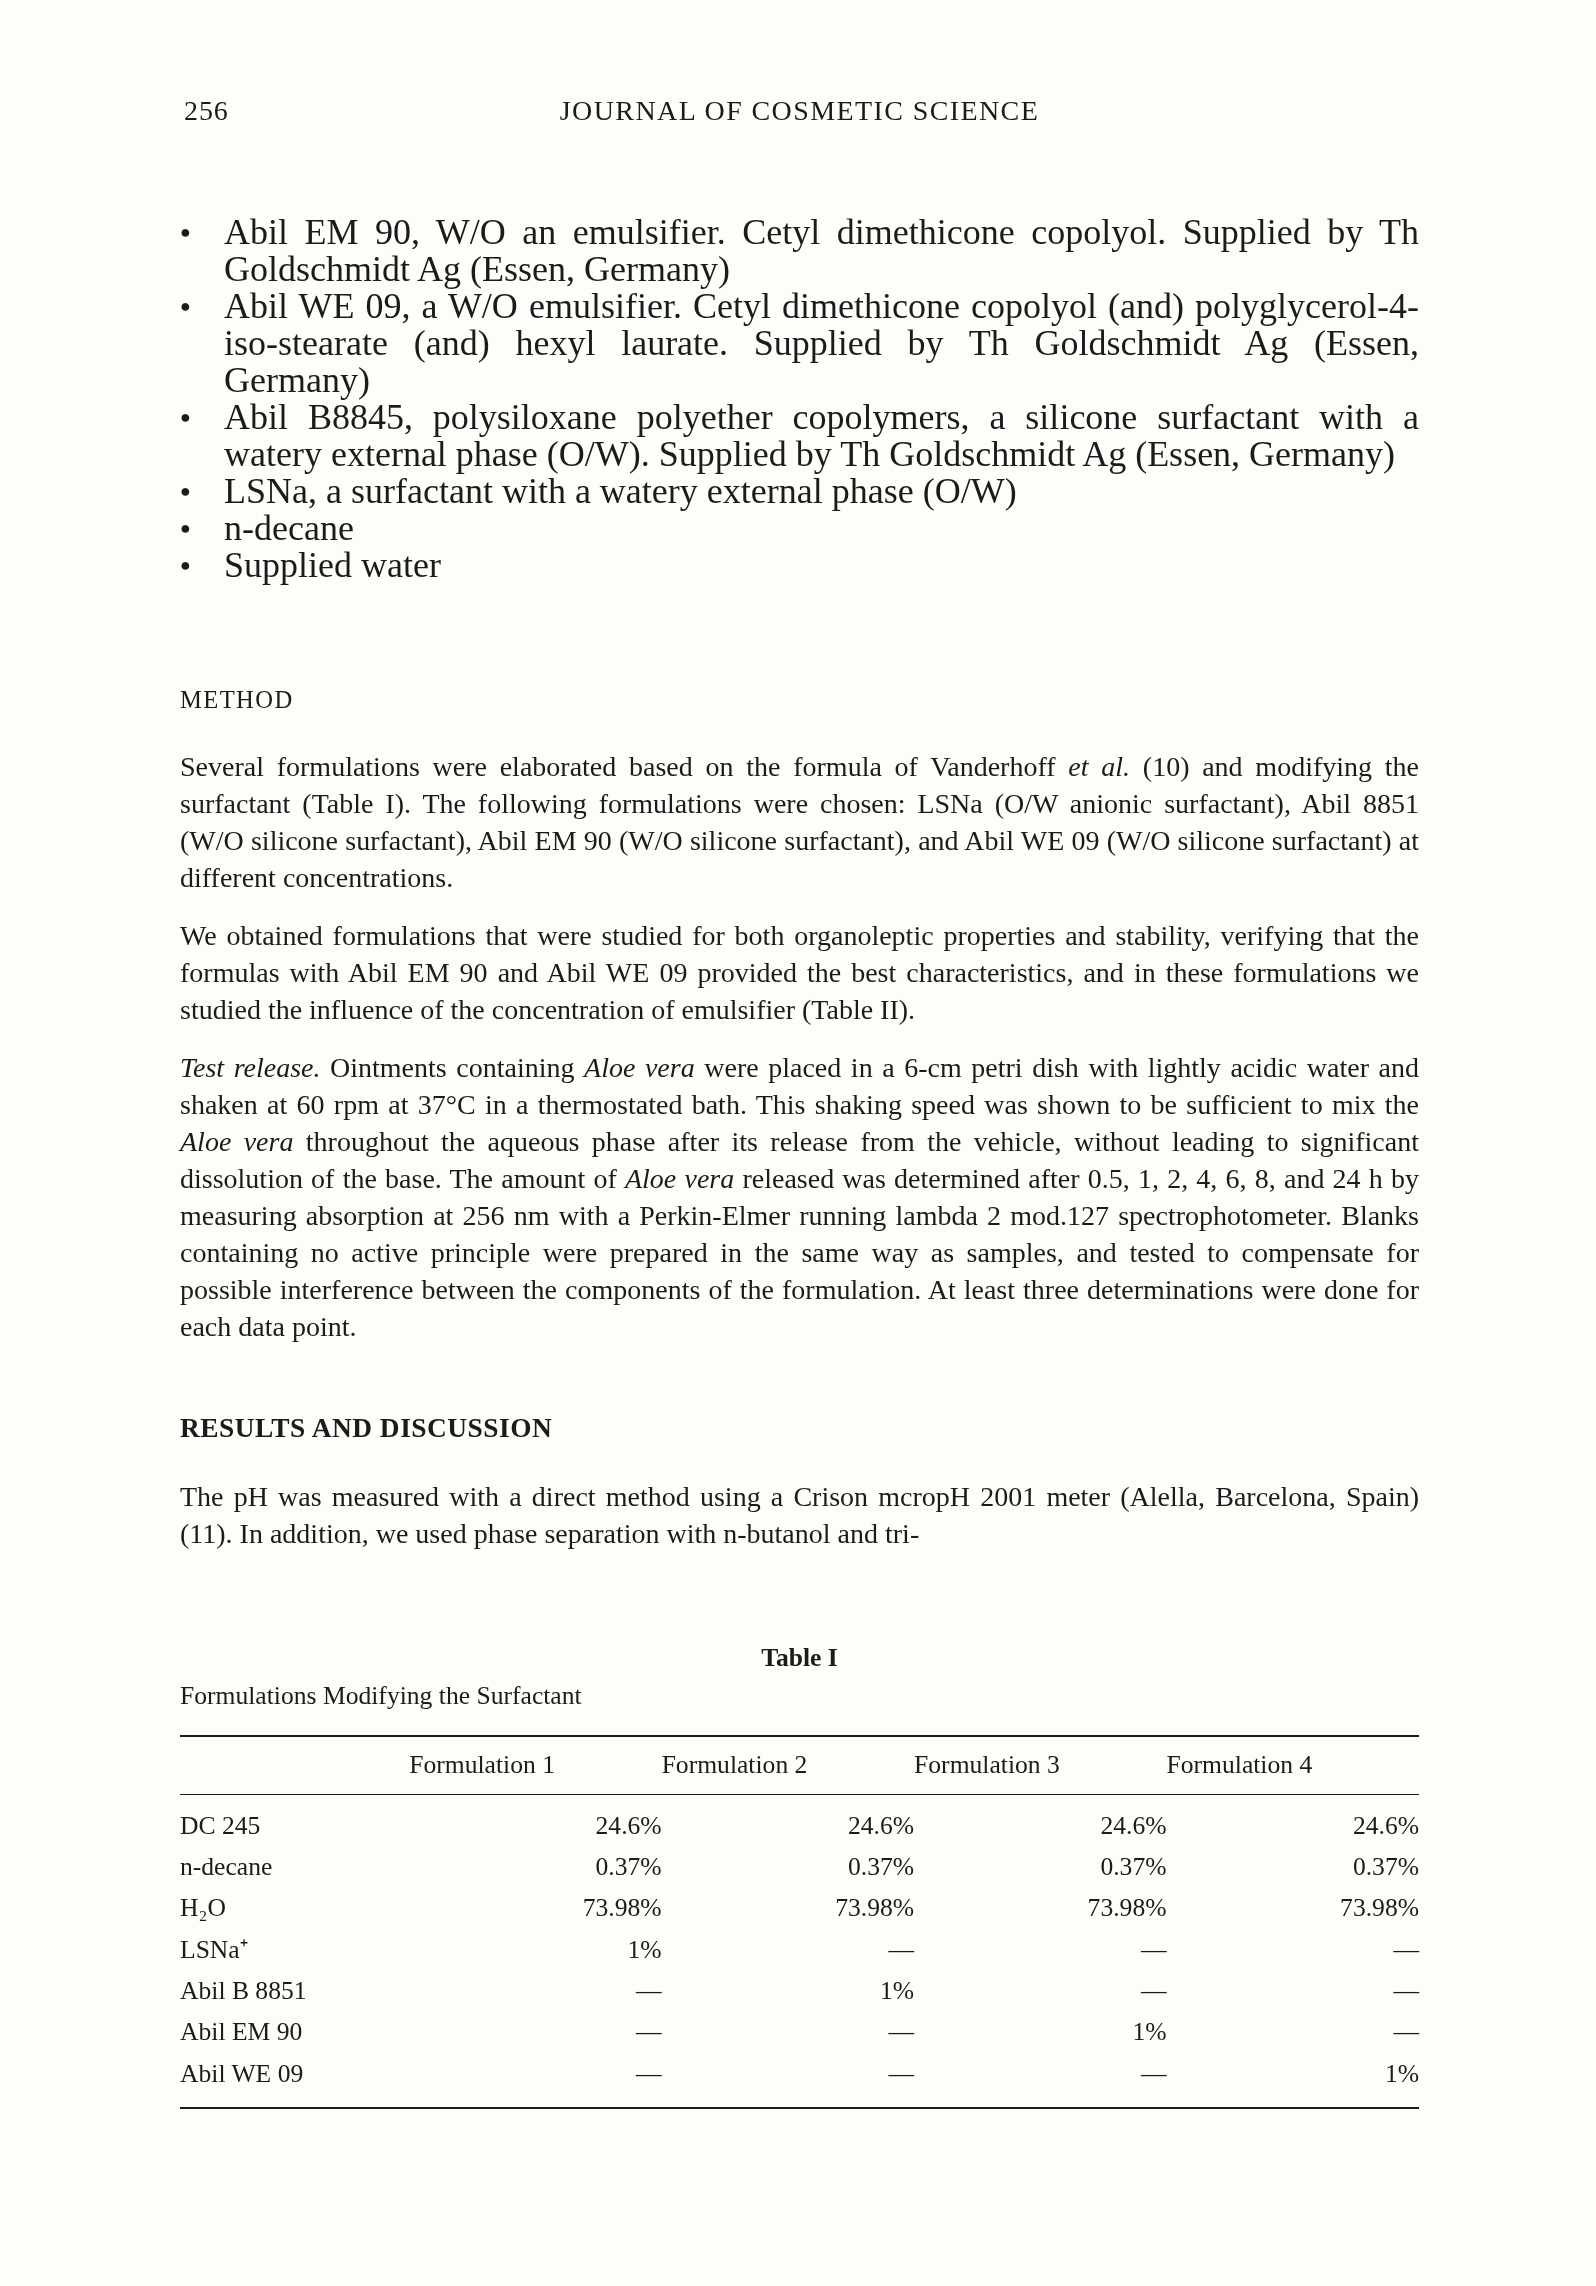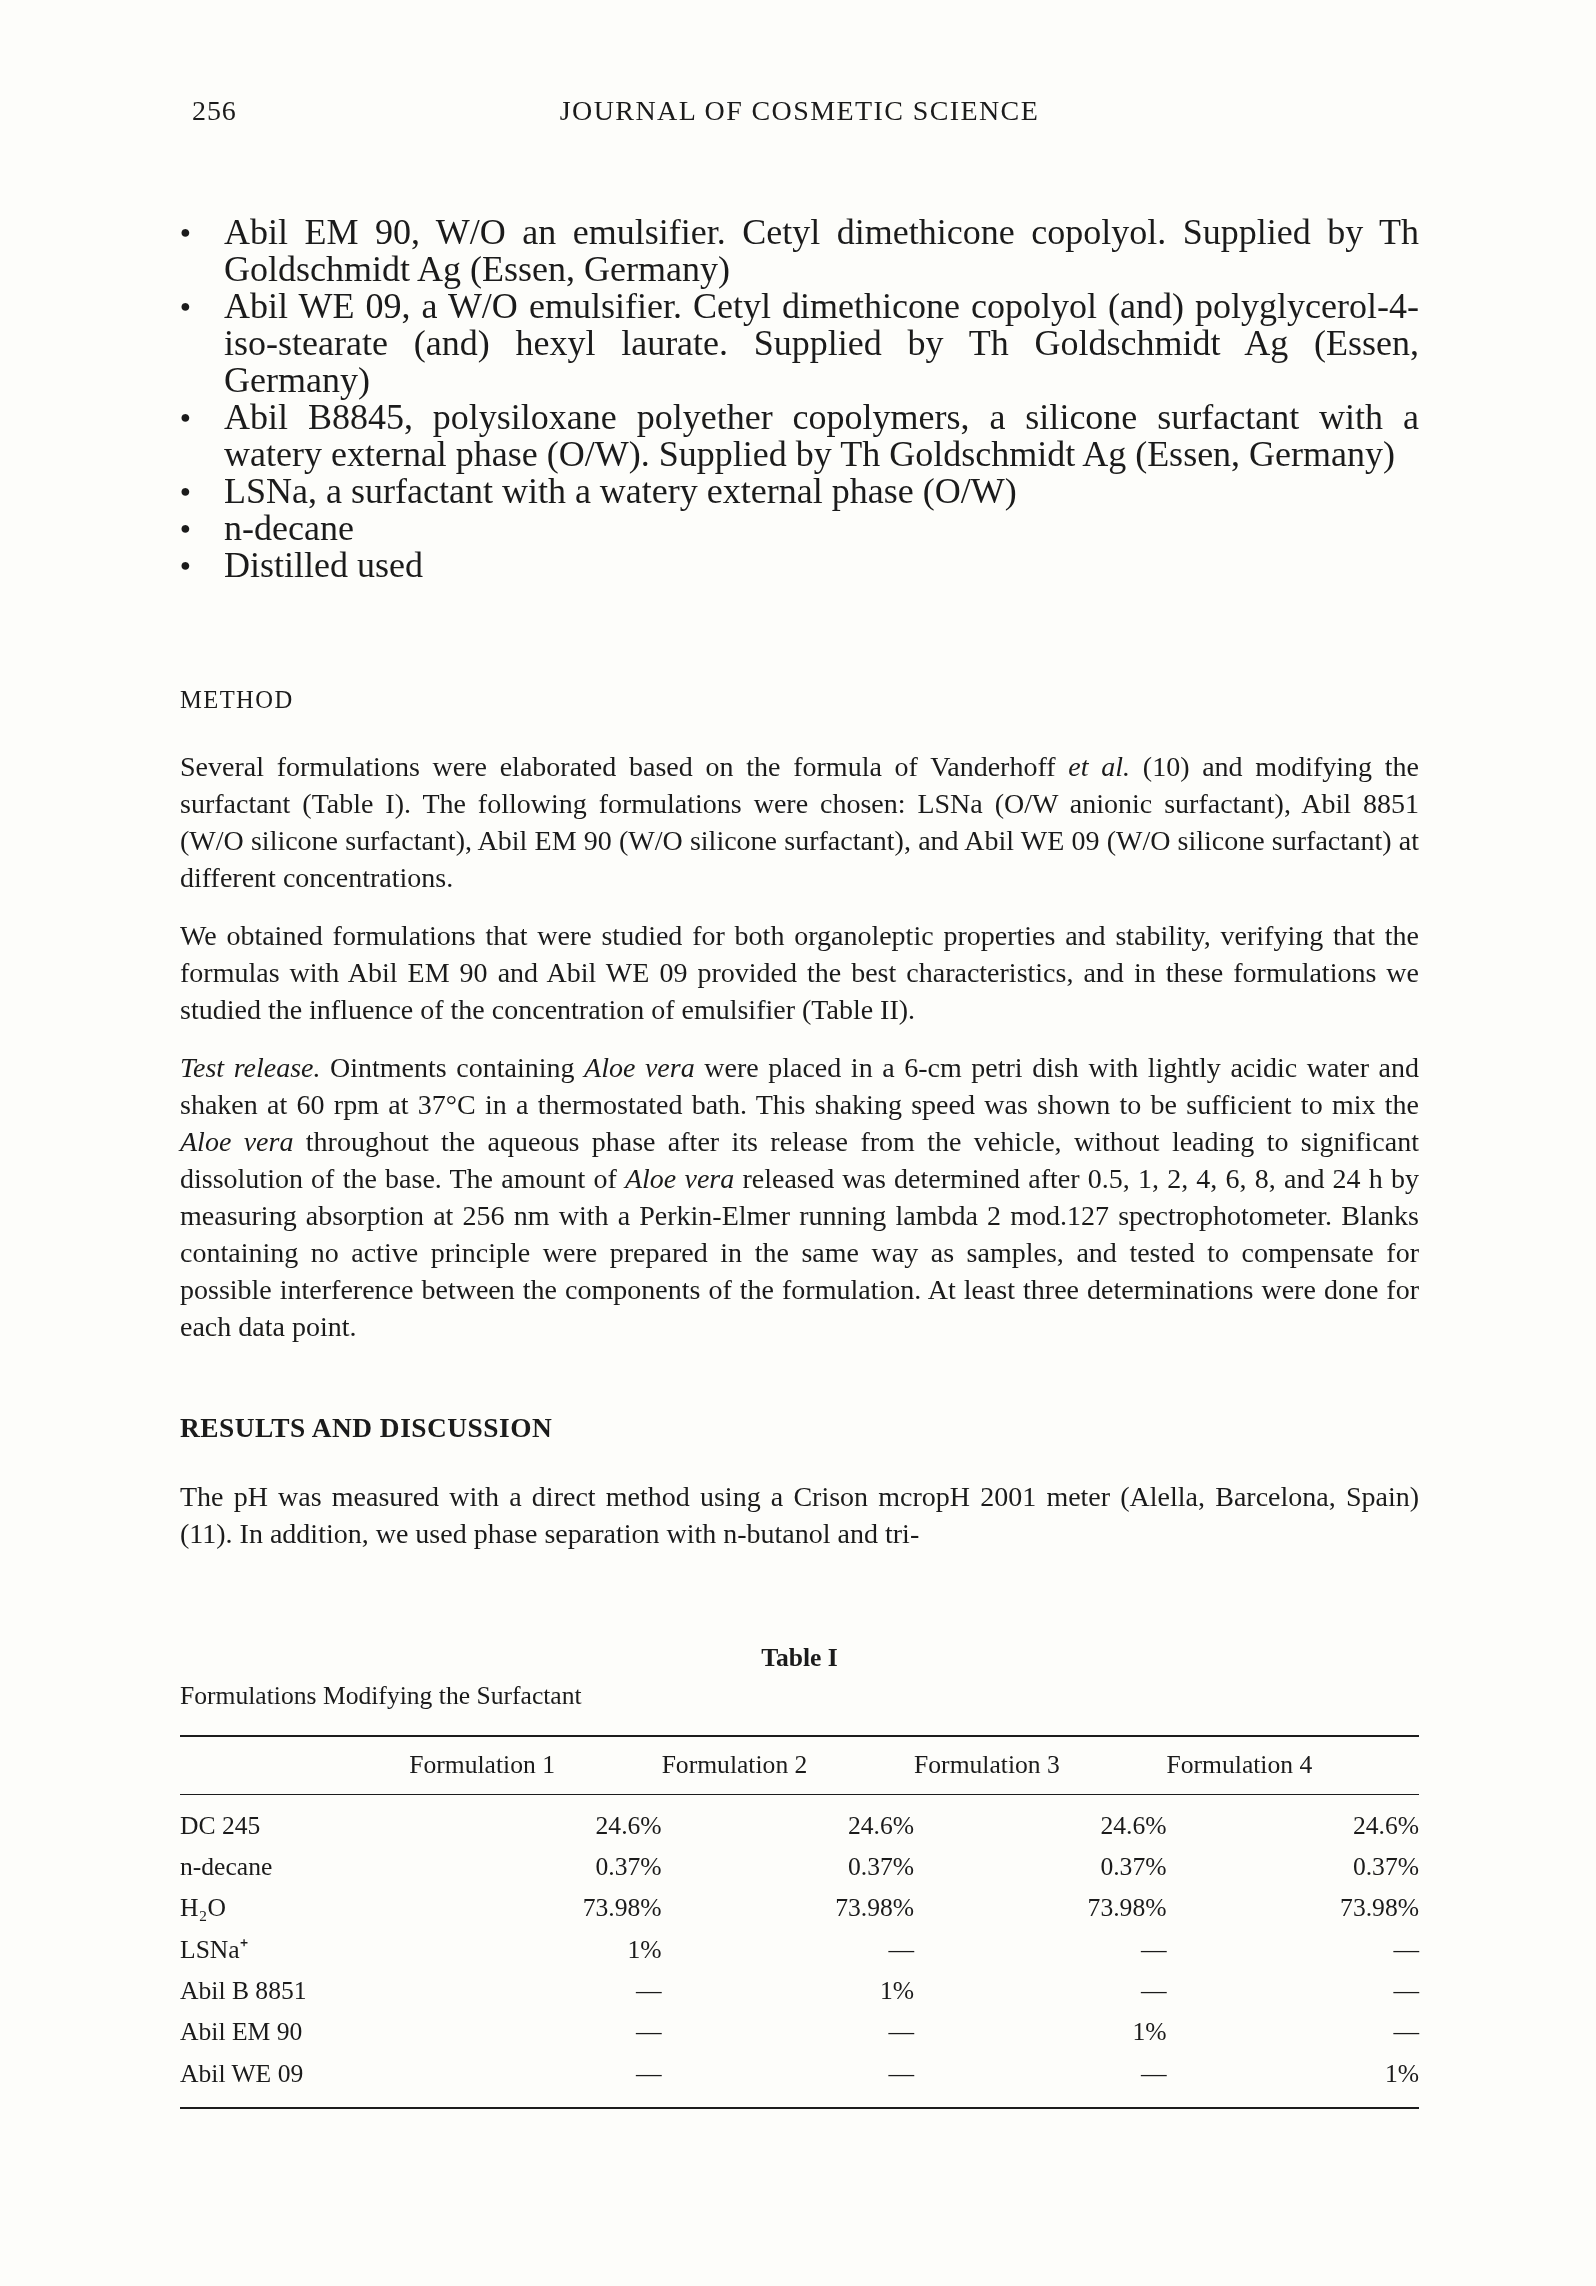--- a/index.html
+++ b/index.html
@@ -19,21 +19,21 @@
   }
 
   
   .header {
     position: relative;
     height: 40px;
     font-size: 28px;
   }
   .page-number {
     position: absolute;
-    left: 12px;
+    left: 4px;
     top: 0;
     letter-spacing: 0.9px;
   }
   .journal-title {
     text-align: center;
     letter-spacing: 1.4px;
   }
 
   
   .materials {
@@ -144,21 +144,21 @@
     <div class="bullet-item">
       <span class="bullet-marker">●</span>
       <span class="bullet-text">LSNa, a surfactant with a watery external phase (O/W)</span>
     </div>
     <div class="bullet-item">
       <span class="bullet-marker">●</span>
       <span class="bullet-text">n-decane</span>
     </div>
     <div class="bullet-item">
       <span class="bullet-marker">●</span>
-      <span class="bullet-text">Distilled used</span>
+      <span class="bullet-text">Supplied water</span>
     </div>
   </div>
 
   <div class="method-heading">METHOD</div>
 
   <div class="body-copy">
     <p class="para"><span>Several formulations were elaborated based on the formula of Vanderhoff </span><i>et al.</i><span> (10) and modifying the surfactant (Table I). The following formulations were chosen: LSNa (O/W anionic surfactant), Abil 8851 (W/O silicone surfactant), Abil EM 90 (W/O silicone surfactant), and Abil WE 09 (W/O silicone surfactant) at different concentrations.</span></p>
     <p class="para"><span>We obtained formulations that were studied for both organoleptic properties and stability, verifying that the formulas with Abil EM 90 and Abil WE 09 provided the best characteristics, and in these formulations we studied the influence of the concentration of emulsifier (Table II).</span></p>
     <p class="para"><i>Test release.</i><span> Ointments containing </span><i>Aloe vera</i><span> were placed in a 6-cm petri dish with lightly acidic water and shaken at 60 rpm at 37°C in a thermostated bath. This shaking speed was shown to be sufficient to mix the </span><i>Aloe vera</i><span> throughout the aqueous phase after its release from the vehicle, without leading to significant dissolution of the base. The amount of </span><i>Aloe vera</i><span> released was determined after 0.5, 1, 2, 4, 6, 8, and 24 h by measuring absorption at 256 nm with a Perkin-Elmer running lambda 2 mod.127 spectrophotometer. Blanks containing no active principle were prepared in the same way as samples, and tested to compensate for possible interference between the components of the formulation. At least three determinations were done for each data point.</span></p>
   </div>

